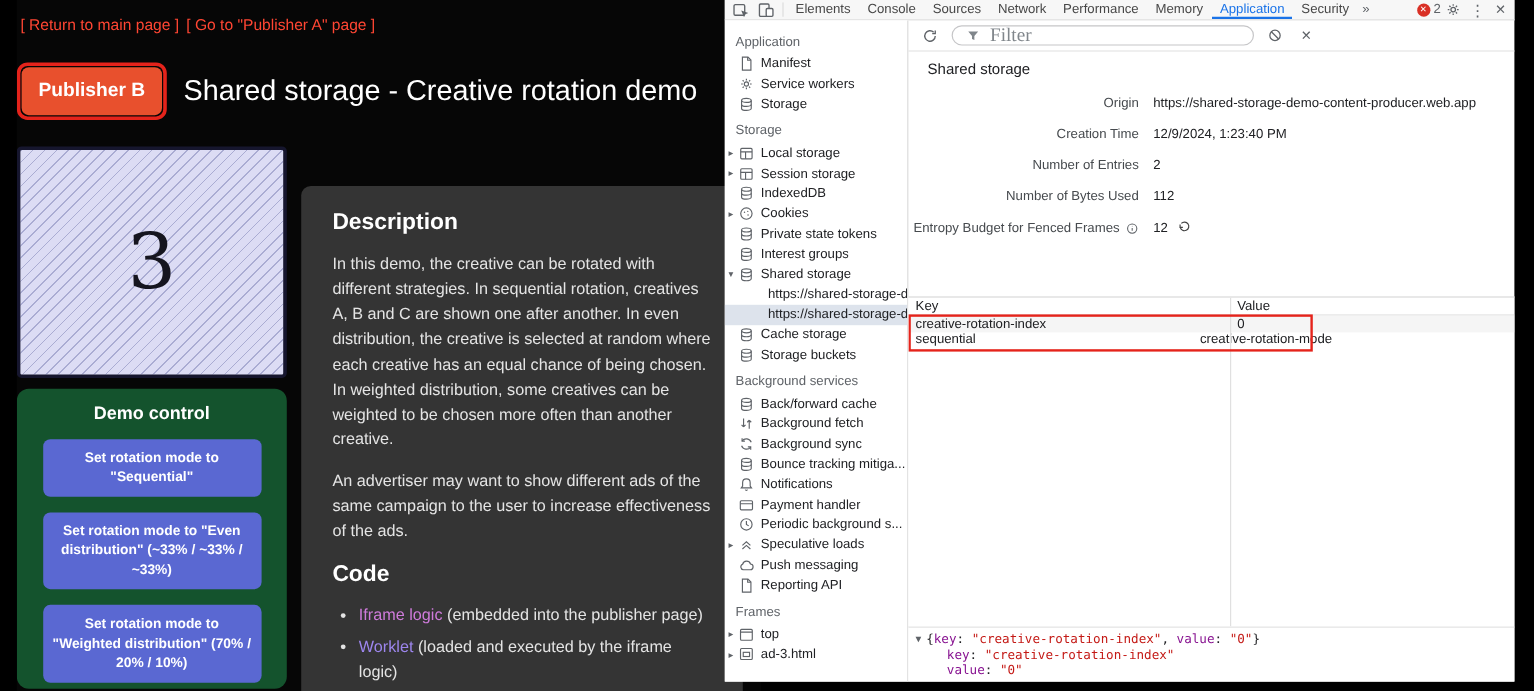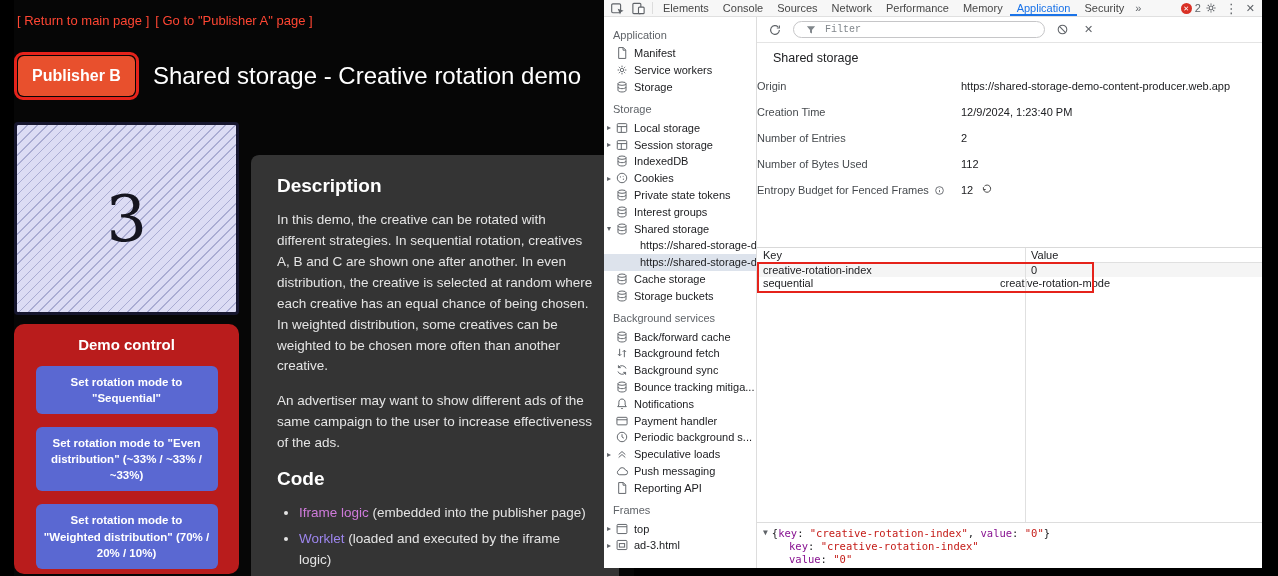--- a/index.html
+++ b/index.html
@@ -21,21 +21,21 @@
   .pub-annot{border:3px solid var(--annot-red);border-radius:9px;padding:1px;display:inline-block}
   .pub-btn{display:block;background:var(--publisher-btn);color:#fff;font-weight:bold;font-size:16px;border:none;border-radius:6px;padding:11px 14px;font-family:inherit;cursor:pointer}
   .page-title{font-size:24px;font-weight:normal;margin-left:14px;color:#fff;white-space:nowrap}
   .content-row{display:flex;margin-top:22px;align-items:flex-start}
   .left-col{width:225px;flex:0 0 225px}
   .creative-box{height:193px;border:3px solid #16162e;border-radius:4px;
     background-color:#dcdcf4;
     background-image:repeating-linear-gradient(135deg, rgba(64,70,140,.32) 0 1px, transparent 1px 7px);
     display:flex;align-items:center;justify-content:center}
   .creative-num{font-family:"DejaVu Serif",serif;font-size:64px;color:#15151f;transform:rotate(-2deg)}
-  .demo-control{margin-top:9px;background:#b91c1c;border-radius:10px;height:250px;padding-top:12px;text-align:center}
+  .demo-control{margin-top:9px;background:#14532d;border-radius:10px;height:250px;padding-top:12px;text-align:center}
   .demo-title{font-size:15px;font-weight:bold;margin-bottom:13px;color:#fff}
   .demo-btn{display:block;width:182px;margin:0 auto 13px;background:var(--demo-btn);color:#fff;font-weight:bold;
     font-size:11.5px;line-height:1.4;border:none;border-radius:6px;padding:8px 8px;font-family:inherit;cursor:pointer}
   .desc-card{margin-left:12px;margin-top:33px;width:368px;background:#343434;border-radius:8px;padding:20px 26px}
   .desc-card h2{font-size:19px;margin:0 0 13px;color:#fff}
   .para{font-size:13.5px;line-height:1.55;color:#e4e4e4;margin:0 0 14px}
   .code-list{margin:2px 0 0;padding-left:22px}
   .code-item{font-size:13.5px;line-height:1.55;color:#e4e4e4;margin-bottom:5px}
   .code-link{cursor:pointer}
 
@@ -61,28 +61,28 @@
   .sb-item{display:flex;align-items:center;height:16.8px;padding-left:0;cursor:pointer;white-space:nowrap;overflow:hidden}
   .sb-arrow{width:10px;flex:0 0 10px;font-size:8px;color:#5f6368;text-align:center}
   .sb-icon{width:16px;flex:0 0 16px;height:14px;display:inline-flex;align-items:center;justify-content:center;margin-right:4px}
   .sb-label{color:#202124;overflow:hidden}
   .sb-item.child{padding-left:36px}
   .sb-item.sel{background:var(--sel-bg)}
 
   .dt-main{flex:1;display:flex;flex-direction:column;min-width:0}
   .dt-toolbar{height:26px;flex:0 0 26px;display:flex;align-items:center;gap:8px;padding:0 8px;border-bottom:1px solid #e4e4e4}
   .filter-pill{width:252px;height:17px;border:1px solid #c6c6c8;border-radius:9px;display:flex;align-items:center;gap:5px;padding:0 8px;background:#fff}
-  .filter-input{border:none;outline:none;flex:1;font-size:10px;font-family:Liberation Mono, monospace;color:#202124;background:transparent;min-width:0}
+  .filter-input{border:none;outline:none;flex:1;font-size:16px;font-family:Liberation Serif, serif;color:#202124;background:transparent;min-width:0}
   .filter-input::placeholder{color:#80868b}
 
   .dt-content{flex:1;display:flex;flex-direction:column;min-height:0}
   .dt-title{padding:8px 16px 4px;font-size:12.5px;color:#202124}
   .dt-fields{margin-top:4px}
   .frow{display:flex;align-items:center;height:26px}
-  .flabel{width:192px;flex:0 0 192px;display:flex;justify-content:flex-start;align-items:center;gap:5px;color:#464a4e;white-space:nowrap}
+  .flabel{width:192px;flex:0 0 192px;display:flex;justify-content:flex-end;align-items:center;gap:5px;color:#464a4e;white-space:nowrap}
   .fvalue{margin-left:12px;display:flex;align-items:center;gap:8px;color:#202124;white-space:nowrap}
   .ficon{display:inline-flex;align-items:center;cursor:pointer}
 
   .dt-table{position:relative;flex:1;margin-top:44px;border-top:1px solid #d9d9d9;overflow:hidden;background:#fff}
   .thead{display:flex;height:15px;border-bottom:1px solid #e0e0e0}
   .cell{padding:1px 6px;font-size:11px;overflow:hidden;white-space:nowrap}
   .cell.key{width:268px;flex:0 0 268px}
   .cell.val{flex:1}
   .trow{display:flex;height:13.5px;align-items:center;cursor:default}
   .trow.odd{background:#f5f5f5}

